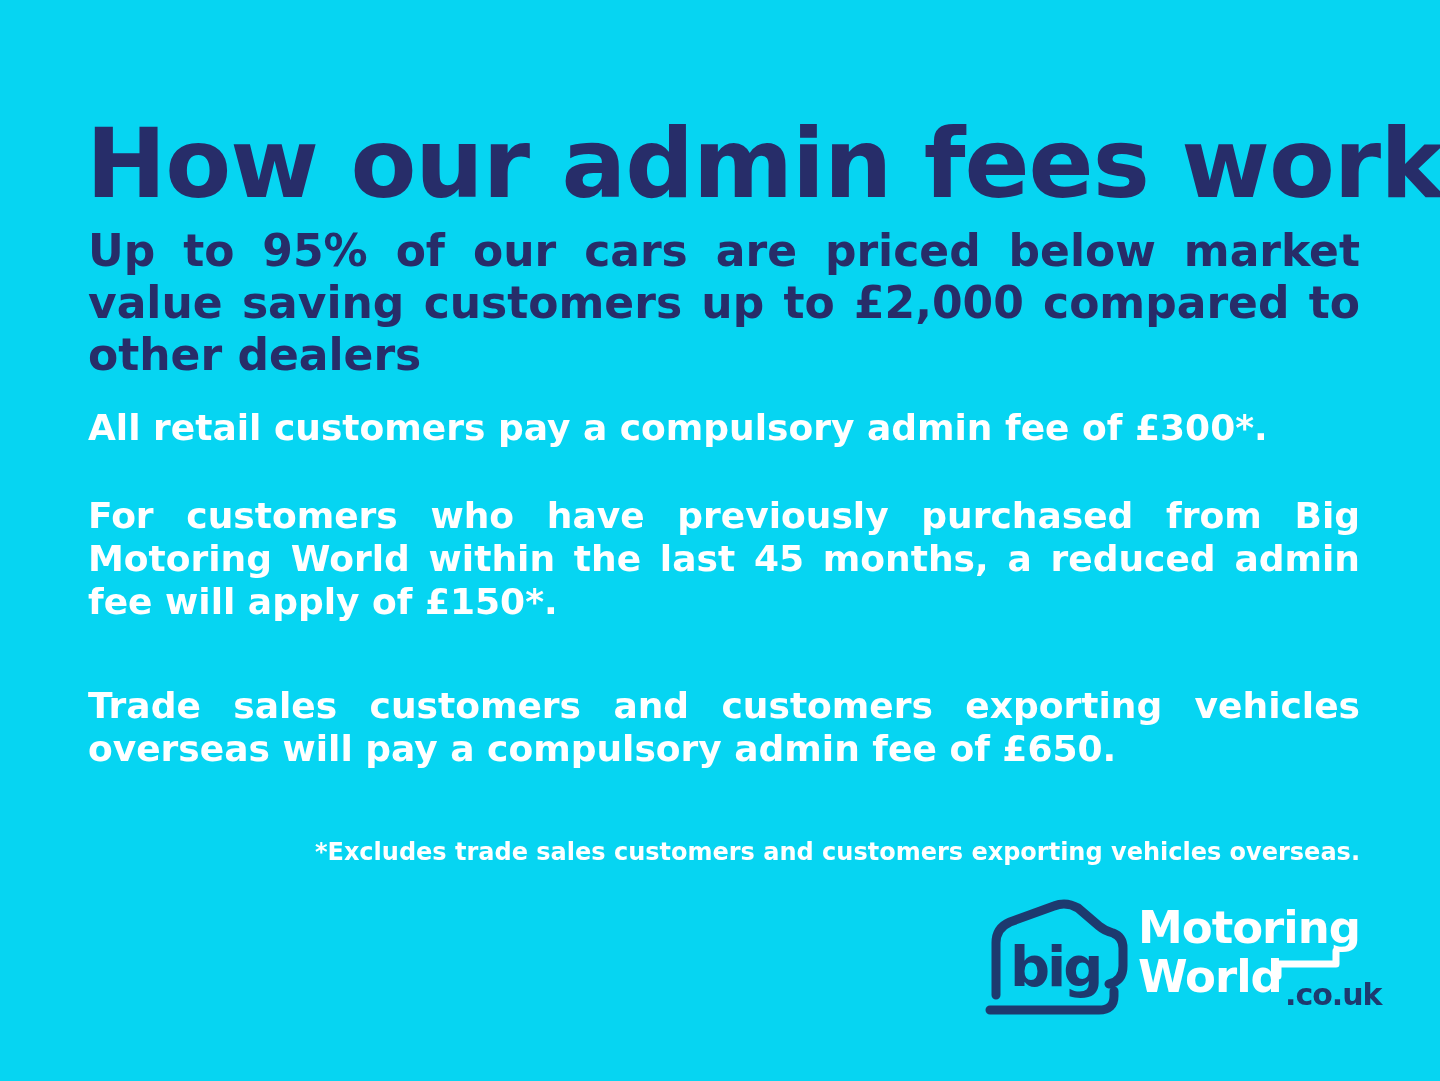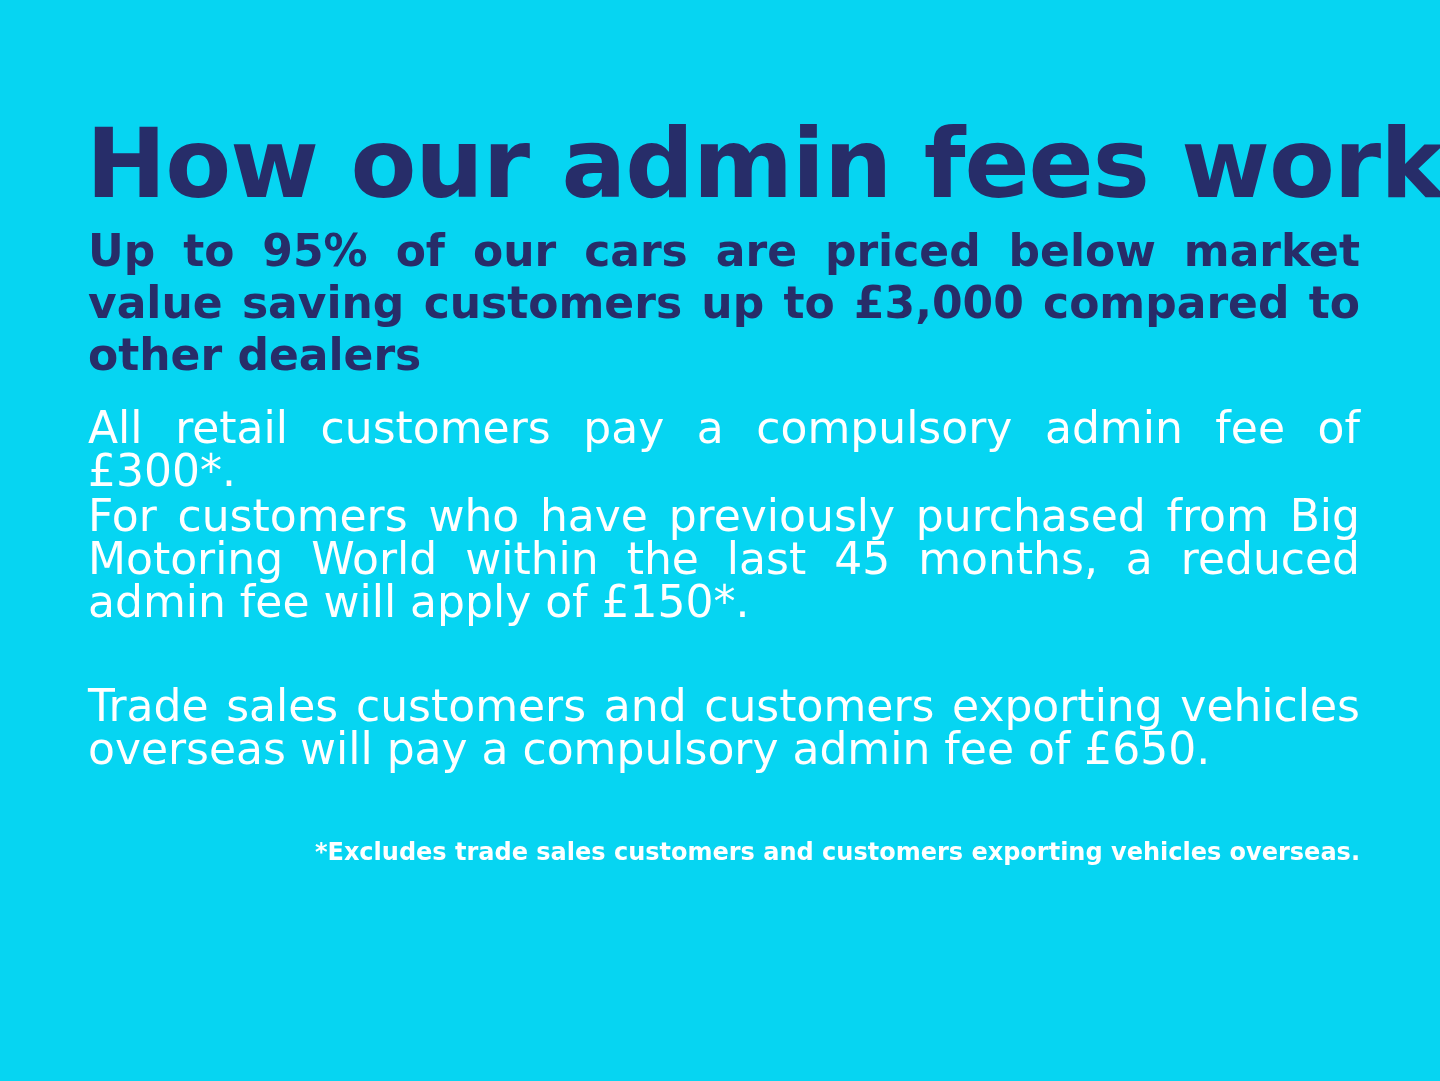--- a/index.html
+++ b/index.html
@@ -34,24 +34,25 @@
     position:absolute;
     left:88px;top:225px;width:1272px;
     font-size:44px;font-weight:bold;
     line-height:1.18;
     color:var(--heading);
     text-align:justify;
   }
   .body-para{
     position:absolute;
     left:88px;width:1272px;
-    font-size:44px;
+    font-size:36px;
     line-height:43px;
     color:var(--body-text);
     text-align:justify;
+    font-weight:bold;
   }
   .para-1{top:406px;}
   .para-2{top:494px;}
   .para-3{top:684px;}
   .footnote{
     position:absolute;
     left:88px;right:80px;top:838px;
     font-size:24px;font-weight:bold;
     color:var(--body-text);
     text-align:right;
@@ -98,24 +99,37 @@
     letter-spacing:-1px;
   }
 </style>
 </head>
 <body>
 
 <div class="poster">
 
   <h1 class="page-title">How our admin fees work</h1>
 
-  <p class="subheading">Up to 95% of our cars are priced below market value saving customers up to £3,000 compared to other dealers</p>
+  <p class="subheading">Up to 95% of our cars are priced below market value saving customers up to £2,000 compared to other dealers</p>
 
   <p class="body-para para-1">All retail customers pay a compulsory admin fee of £300*.</p>
 
   <p class="body-para para-2">For customers who have previously purchased from Big Motoring World within the last 45 months, a reduced admin fee will apply of £150*.</p>
 
   <p class="body-para para-3">Trade sales customers and customers exporting vehicles overseas will pay a compulsory admin fee of £650.</p>
 
   <p class="footnote">*Excludes trade sales customers and customers exporting vehicles overseas.</p>
 
+  <div class="brand-logo">
+    <svg viewBox="0 0 420 138">
+      <g>
+        <path class="car-line" d="M 16 102 L 16 50 Q 16 35 30 29 L 74 13 Q 86 8 98 15 L 119 33 Q 125 38 133 40 Q 143 44 143 55 L 143 73 Q 143 88 129 91"></path>
+        <path class="car-line" d="M 10 117 L 119 117 Q 134 117 134 103 L 134 98"></path>
+      </g>
+      <text class="big-text" x="30" y="93">big</text>
+      <text class="logo-word" x="158" y="50">Motoring</text>
+      <text class="logo-word" x="158" y="99">World</text>
+      <path class="logo-connector" d="M 356 58 L 356 71 L 298 71 L 298 83"></path>
+      <text class="logo-domain" x="305" y="112">.co.uk</text>
+    </svg>
+  </div>
 
 </div>
 
 </body></html>

